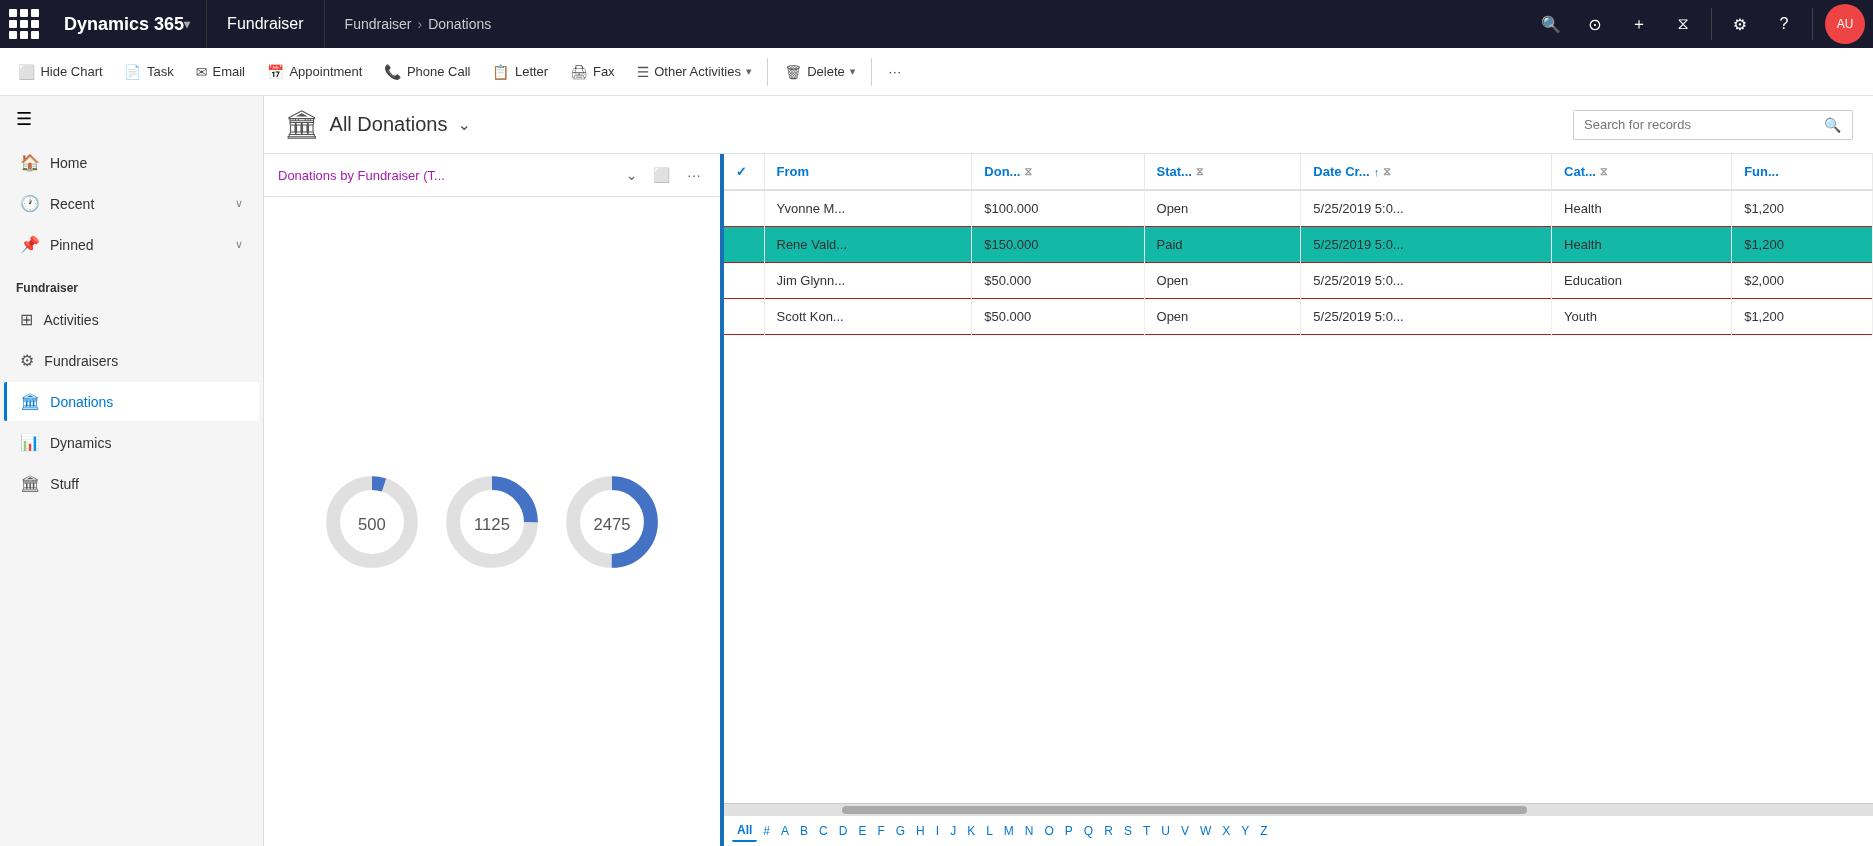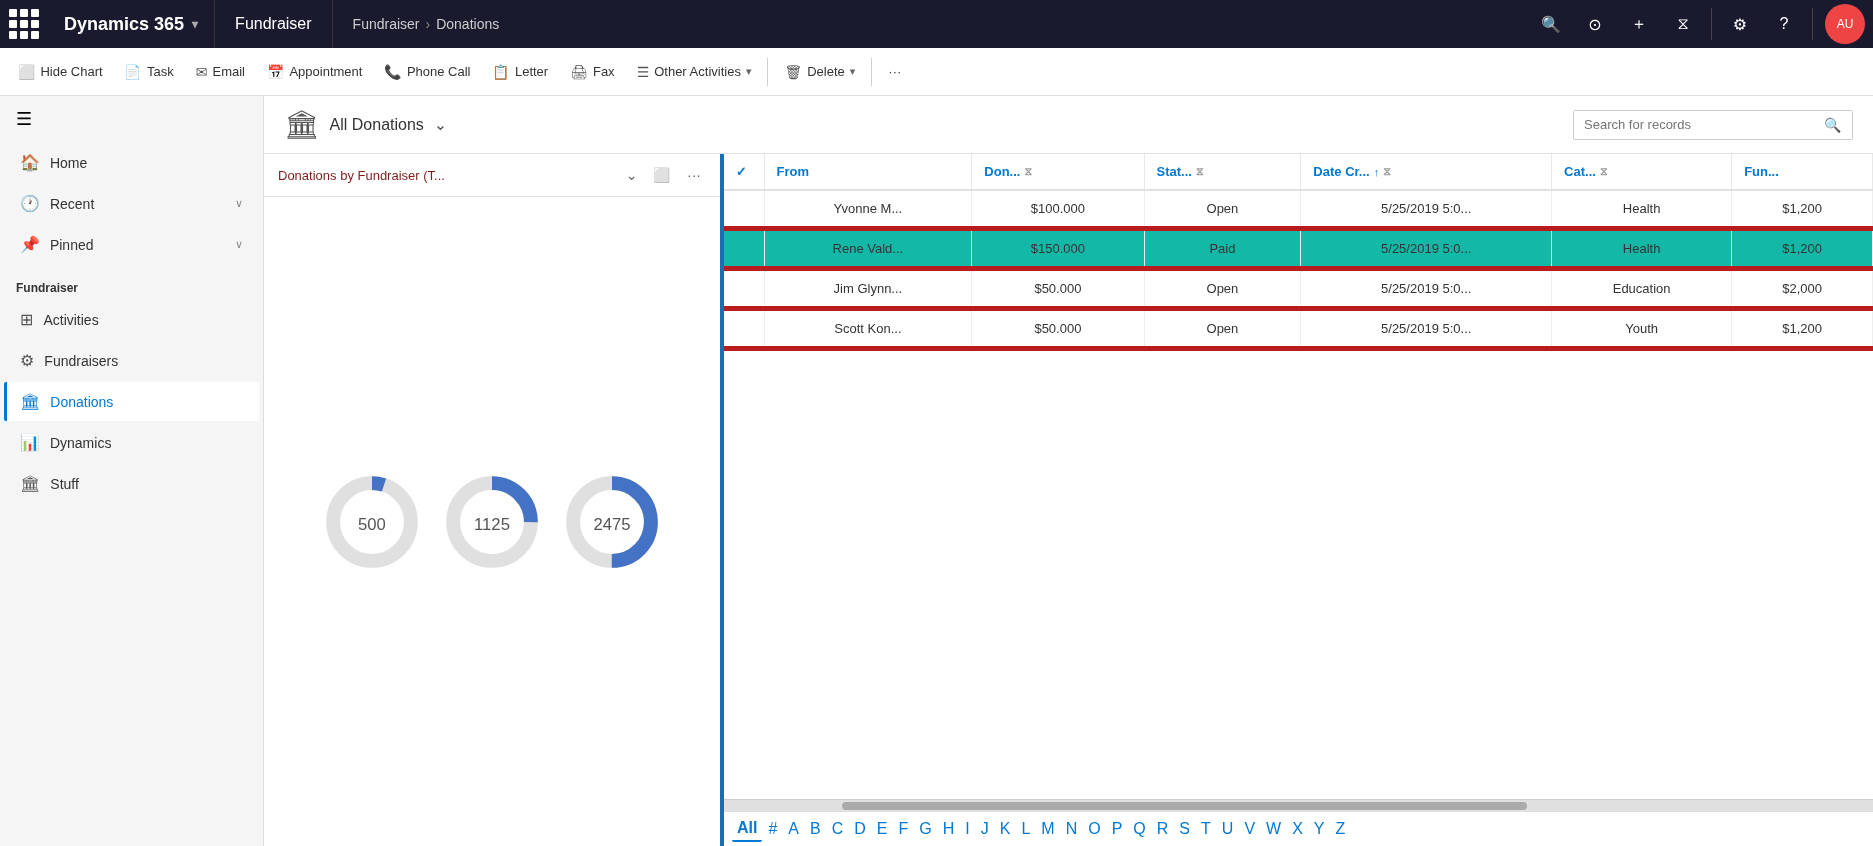--- a/index.html
+++ b/index.html
@@ -28,21 +28,20 @@
     }
     .top-nav-brand {
       display: flex; align-items: center;
       background: #1a1a2e;
       padding: 0 16px;
       height: 48px;
       font-size: 18px;
       font-weight: 600;
       color: #fff;
       border-right: 1px solid #333;
-      gap: 8px;
     }
     .top-nav-module {
       padding: 0 20px;
       height: 48px;
       display: flex; align-items: center;
       font-size: 16px;
       color: #fff;
       border-right: 1px solid #333;
     }
     .top-nav-breadcrumb {
@@ -147,21 +146,21 @@
     
     .page-header {
       display: flex;
       align-items: center;
       padding: 12px 20px;
       border-bottom: 1px solid #e0e0e0;
       gap: 10px;
     }
     .page-header-icon { font-size: 28px; color: #555; }
     .page-header-title {
-      font-size: 16px; font-weight: 400; color: #333;
+      font-size: 20px; font-weight: 400; color: #333;
     }
     .page-header-dropdown { font-size: 16px; color: #555; cursor: pointer; }
     .page-header-search {
       margin-left: auto;
       display: flex; align-items: center;
       border: 1px solid #ccc;
       border-radius: 2px;
       overflow: hidden;
       width: 280px;
     }
@@ -194,21 +193,21 @@
       display: flex; flex-direction: column;
       overflow: hidden;
     }
     .chart-header {
       display: flex; align-items: center;
       padding: 10px 14px;
       border-bottom: 1px solid #e0e0e0;
       gap: 6px;
     }
     .chart-title {
-      font-size: 13px; color: #7f1d1d; flex: 1;
+      font-size: 13px; color: #a21caf; flex: 1;
     }
     .chart-header-btn {
       background: none; border: none; cursor: pointer;
       font-size: 14px; color: #666; padding: 3px 5px;
     }
     .chart-body {
       flex: 1;
       display: flex;
       align-items: center;
       justify-content: center;
@@ -254,22 +253,21 @@
       cursor: pointer;
       position: sticky; top: 0; background: #fff; z-index: 1;
     }
     thead th .th-inner {
       display: flex; align-items: center; gap: 4px;
     }
     thead th .filter-icon { color: #999; font-size: 11px; }
     thead th .sort-icon { color: #0078d4; font-size: 11px; }
     .check-col { width: 40px; }
     tbody tr {
-      border-bottom: 5px solid #b91c1c;
-      text-align: center;
+      border-bottom: 1px solid #b91c1c;
     }
     tbody tr.alt { background: #14b8a6; }
     tbody td {
       padding: 10px 12px;
       color: #333;
       white-space: nowrap;
       border-right: 1px solid #eee;
     }
     .check-cell {
       text-align: center;
@@ -280,21 +278,21 @@
       display: flex; align-items: center;
       border-top: 1px solid #e0e0e0;
       padding: 4px 8px;
       gap: 1px;
       background: #fff;
       flex-wrap: nowrap;
       overflow: hidden;
     }
     .alpha-btn {
       padding: 3px 5px;
-      font-size: 16px; color: #0078d4;
+      font-size: 12px; color: #0078d4;
       cursor: pointer; border: none; background: none;
       border-radius: 2px;
     }
     .alpha-btn.active {
       color: #0078d4;
       border-bottom: 2px solid #0078d4;
       font-weight: 700;
     }
 
     

